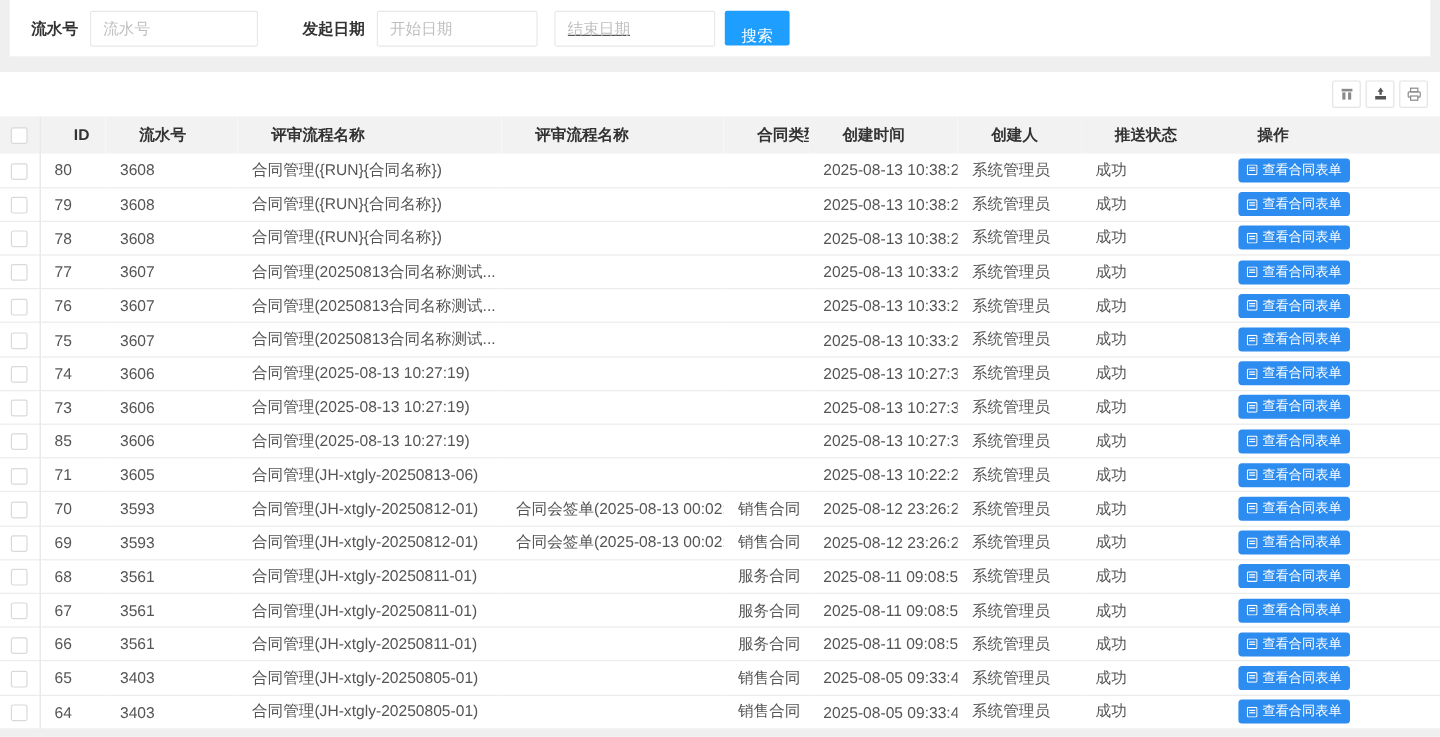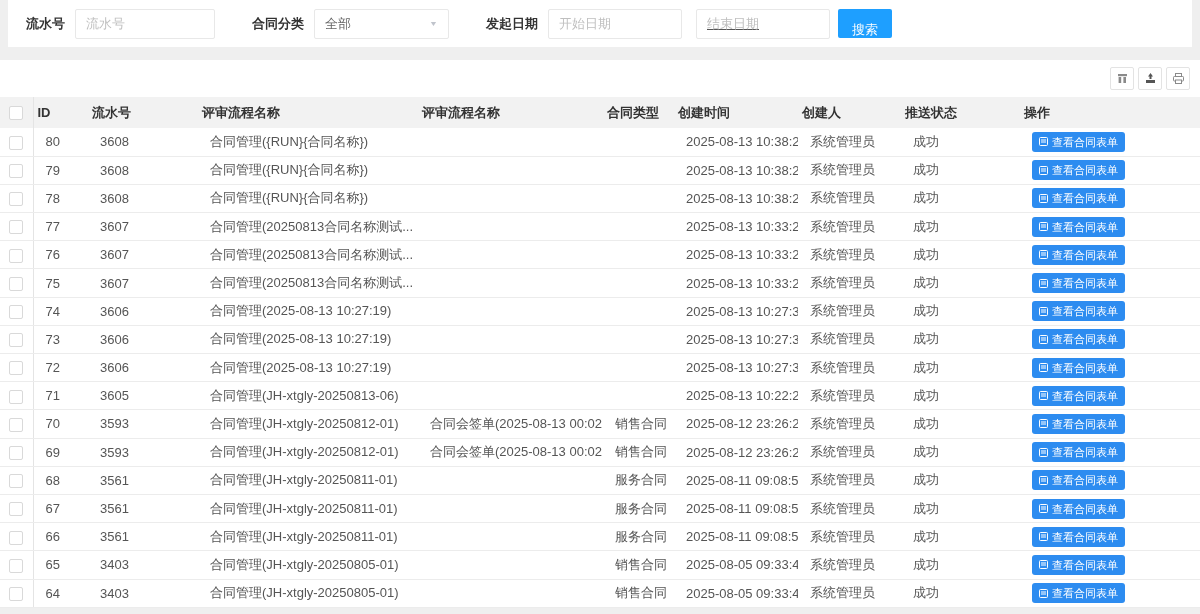--- a/index.html
+++ b/index.html
@@ -57,21 +57,21 @@
     background:#fff; display:flex; align-items:center; justify-content:center;
     cursor:pointer; padding:0;
   }
   .tool-btn svg { display:block; }
 
   
   table { width:100%; border-collapse:collapse; table-layout:fixed; }
   thead th {
     background:#f2f2f2; height:31px; text-align:left;
     font-size:13px; font-weight:700; color:#333;
-    padding:0 0 0 4px; white-space:nowrap; overflow:hidden;
+    padding:0 0 0 28px; white-space:nowrap; overflow:hidden;
   }
   tbody td {
     height:28.2px; border-bottom:1px solid #ececec;
     padding:0 6px 0 12px; white-space:nowrap; overflow:hidden;
     text-overflow:clip; font-size:13px; color:#555;
   }
   th.cb-col, td.cb-col {
     padding:0; text-align:center; border-right:1px solid #e4e4e4;
   }
   thead th.cb-col { background:#f2f2f2; }
@@ -89,27 +89,20 @@
   .action-btn svg { display:block; }
   td.name-cell { color:#555; }
 </style>
 </head>
 <body>
 
 <div class="filter-card">
   <div class="filter-item">
     <span class="filter-label">流水号</span>
     <input class="f-input serial-input" type="text" placeholder="流水号" style="">
-  </div>
-  <div class="filter-item gap-lg">
-    <span class="filter-label">合同分类</span>
-    <div class="cat-select">
-      <span>全部</span>
-      <span class="caret">▼</span>
-    </div>
   </div>
   <div class="filter-item gap-lg">
     <span class="filter-label">发起日期</span>
     <input class="f-input date-input" type="text" placeholder="开始日期" style="">
   </div>
   <div class="filter-item gap-date">
     <input class="f-input date-input" type="text" placeholder="结束日期" style="">
   </div>
   <button class="search-btn">搜索</button>
 </div>
@@ -358,21 +351,21 @@
           </svg>
           <span>查看合同表单</span>
         </button>
       </td>
     </tr>
 
     <tr>
       <td class="cb-col">
         <input type="checkbox" class="cb" style="">
       </td>
-      <td>72</td>
+      <td>85</td>
       <td>3606</td>
       <td class="name-cell">合同管理(2025-08-13 10:27:19)</td>
       <td></td>
       <td></td>
       <td>2025-08-13 10:27:31</td>
       <td>系统管理员</td>
       <td>成功</td>
       <td>
         <button class="action-btn">
           <svg width="9" height="9" viewBox="0 0 9 9">

